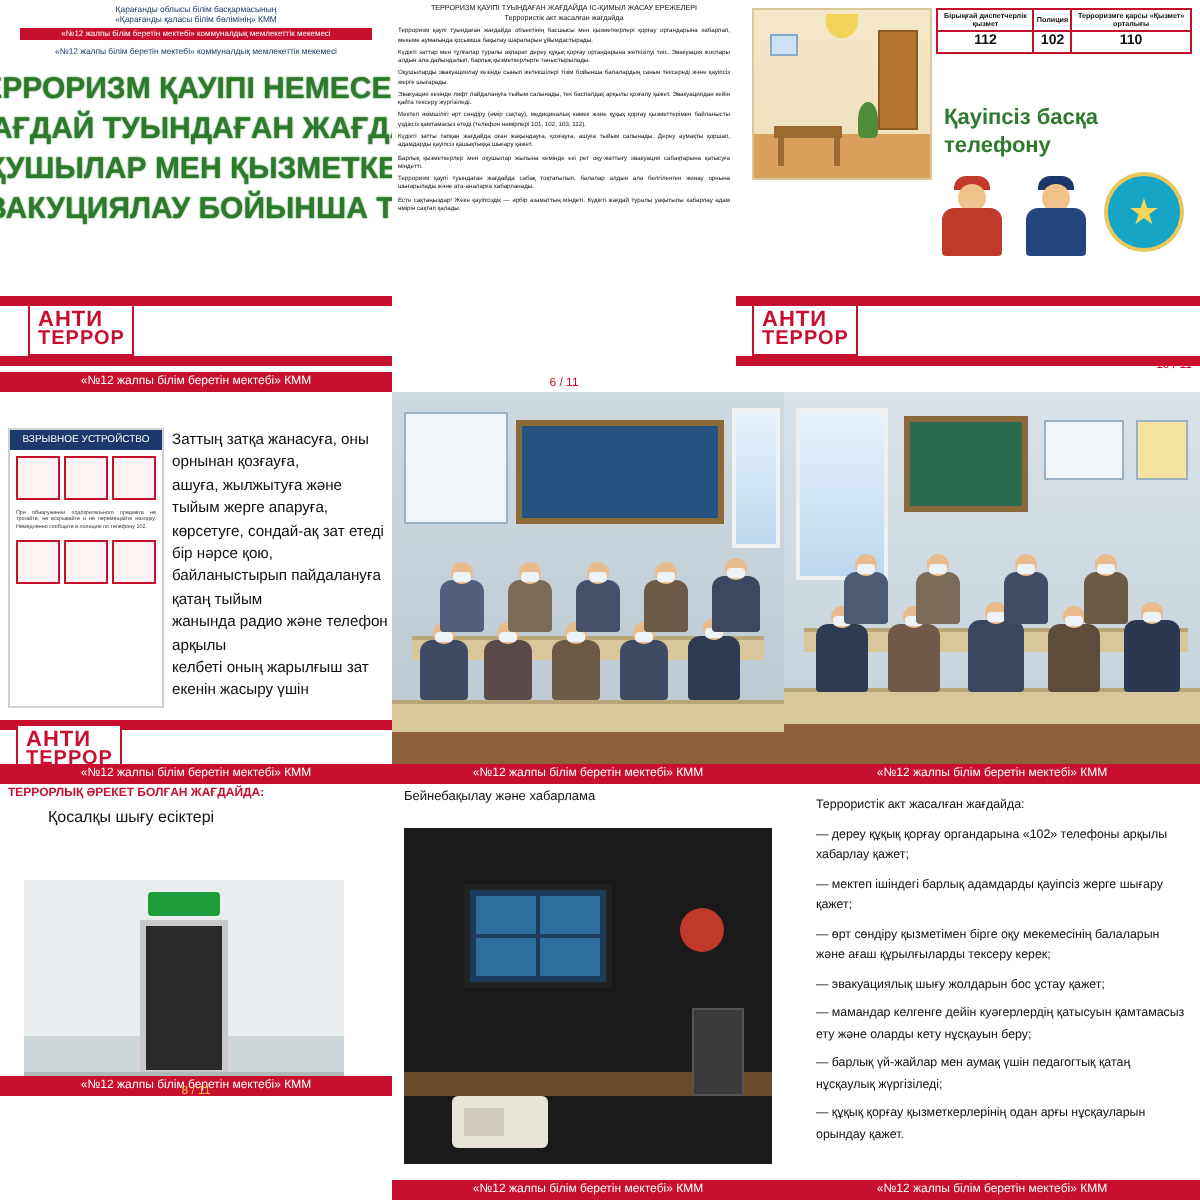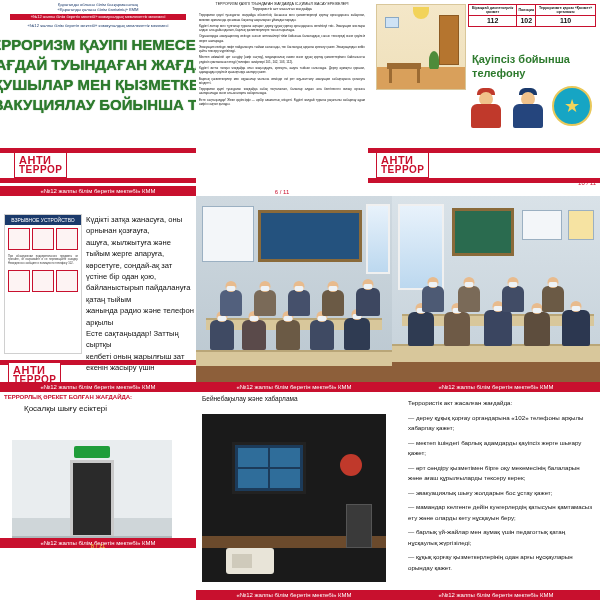--- a/index.html
+++ b/index.html
@@ -280,21 +280,21 @@
       </tr>
       <tr>
         <td class="num">112</td>
         <td class="num">102</td>
         <td class="num">110</td>
       </tr>
     </tbody>
       </table>
 
     <div class="green-label">
-      <div>Қауіпсіз бойынша</div>
+      <div>Қауіпсіз басқа</div>
       <div>телефону</div>
     </div>
 
     <div class="person-row">
       <div class="person">
         <div class="cap" style="background:#c0392b;"></div>
         <div class="head"></div>
         <div class="body" style="background:#c0392b;"></div>
       </div>
       <div class="person">
@@ -324,26 +324,25 @@
       </div>
       <div class="ptext">При обнаружении подозрительного предмета не трогайте, не вскрывайте и не перемещайте находку. Немедленно сообщите в полицию по телефону 102.</div>
       <div class="prow">
         <div class="psq"></div>
         <div class="psq"></div>
         <div class="psq"></div>
       </div>
     </div>
 
     <div class="body">
-      <div>Күдікті затқа жанасуға, оны орнынан қозғауға,</div>
+      <div>Заттың затқа жанасуға, оны орнынан қозғауға,</div>
       <div>ашуға, жылжытуға және тыйым жерге апаруға,</div>
-      <div>көрсетуге, сондай-ақ зат үстіне бір одан қою,</div>
+      <div>көрсетуге, сондай-ақ зат етеді бір нәрсе қою,</div>
       <div>байланыстырып пайдалануға қатаң тыйым</div>
       <div>жанында радио және телефон арқылы</div>
-      <div>Есте сақтаңыздар! Заттың сыртқы</div>
       <div>келбеті оның жарылғыш зат екенін жасыру үшін</div>
 
     </div>
 
     <div class="anti-stripe" style="top:164px;"></div>
     <div class="anti-logo" style="left:8px; top:166px;">
       <div>АНТИ</div>
       <div class="sub">ТЕРРОР</div>
     </div>
     <div class="footer-bar">«№12 жалпы білім беретін мектебі» КММ</div>

